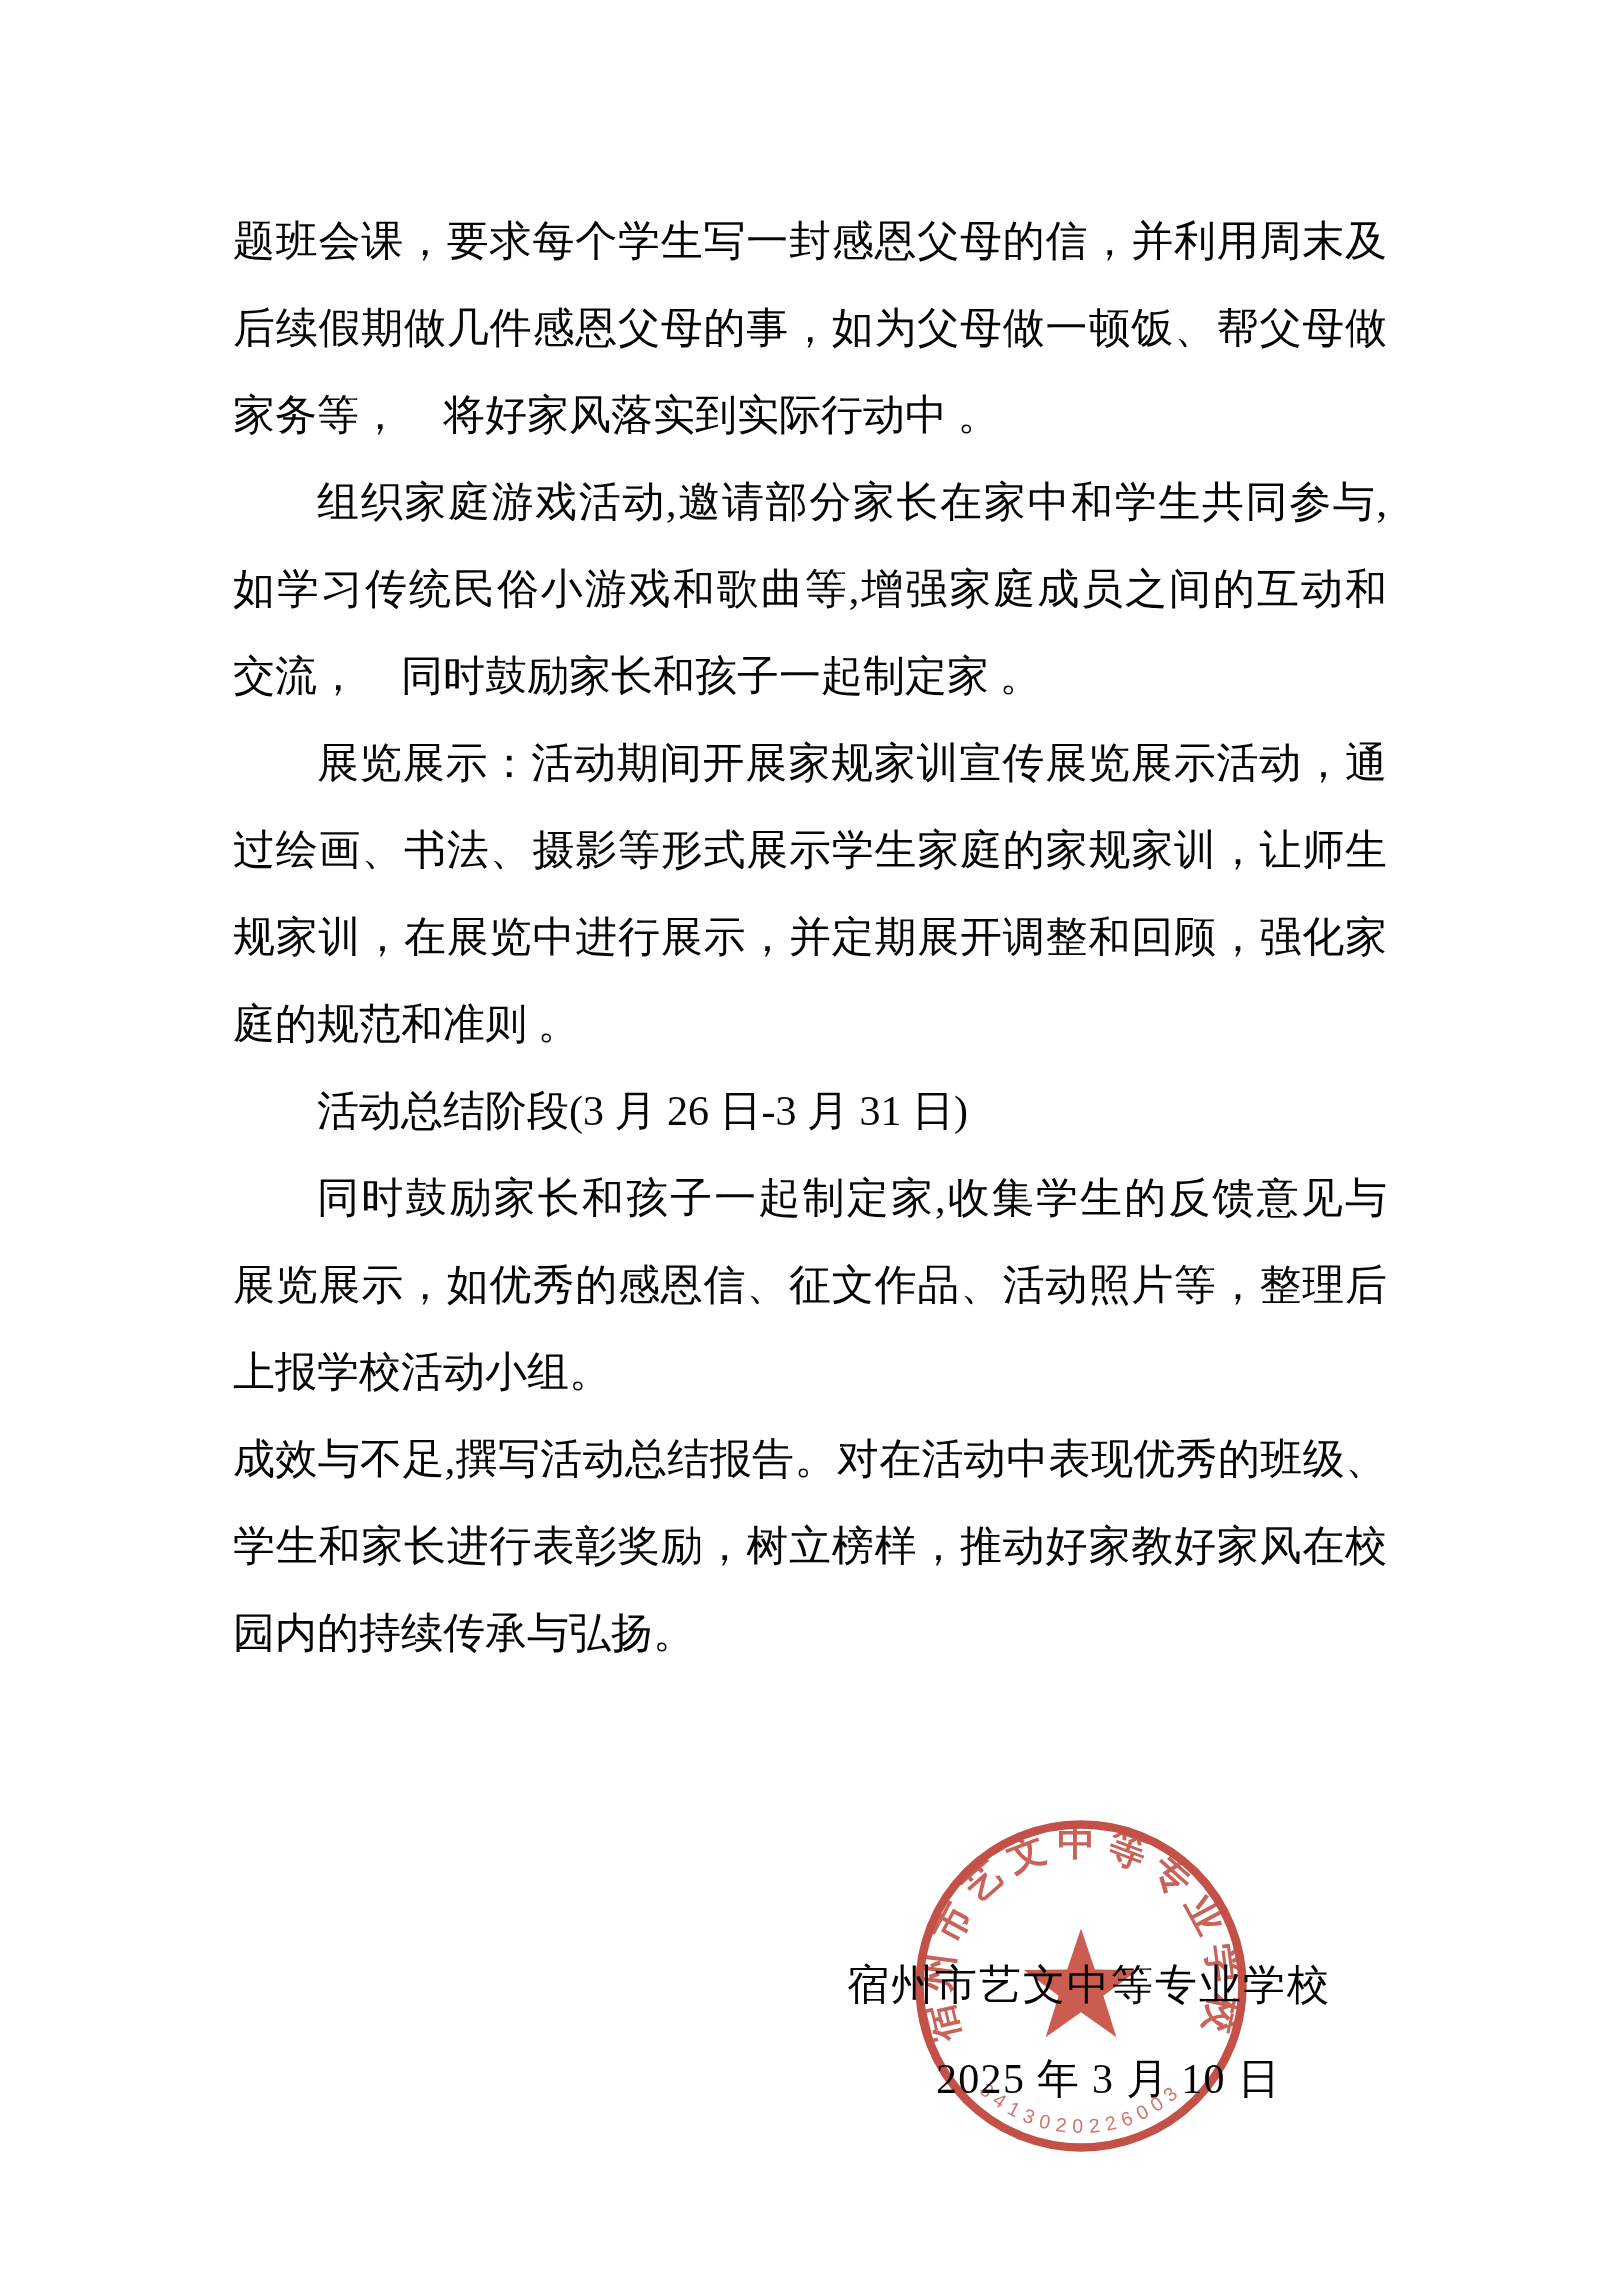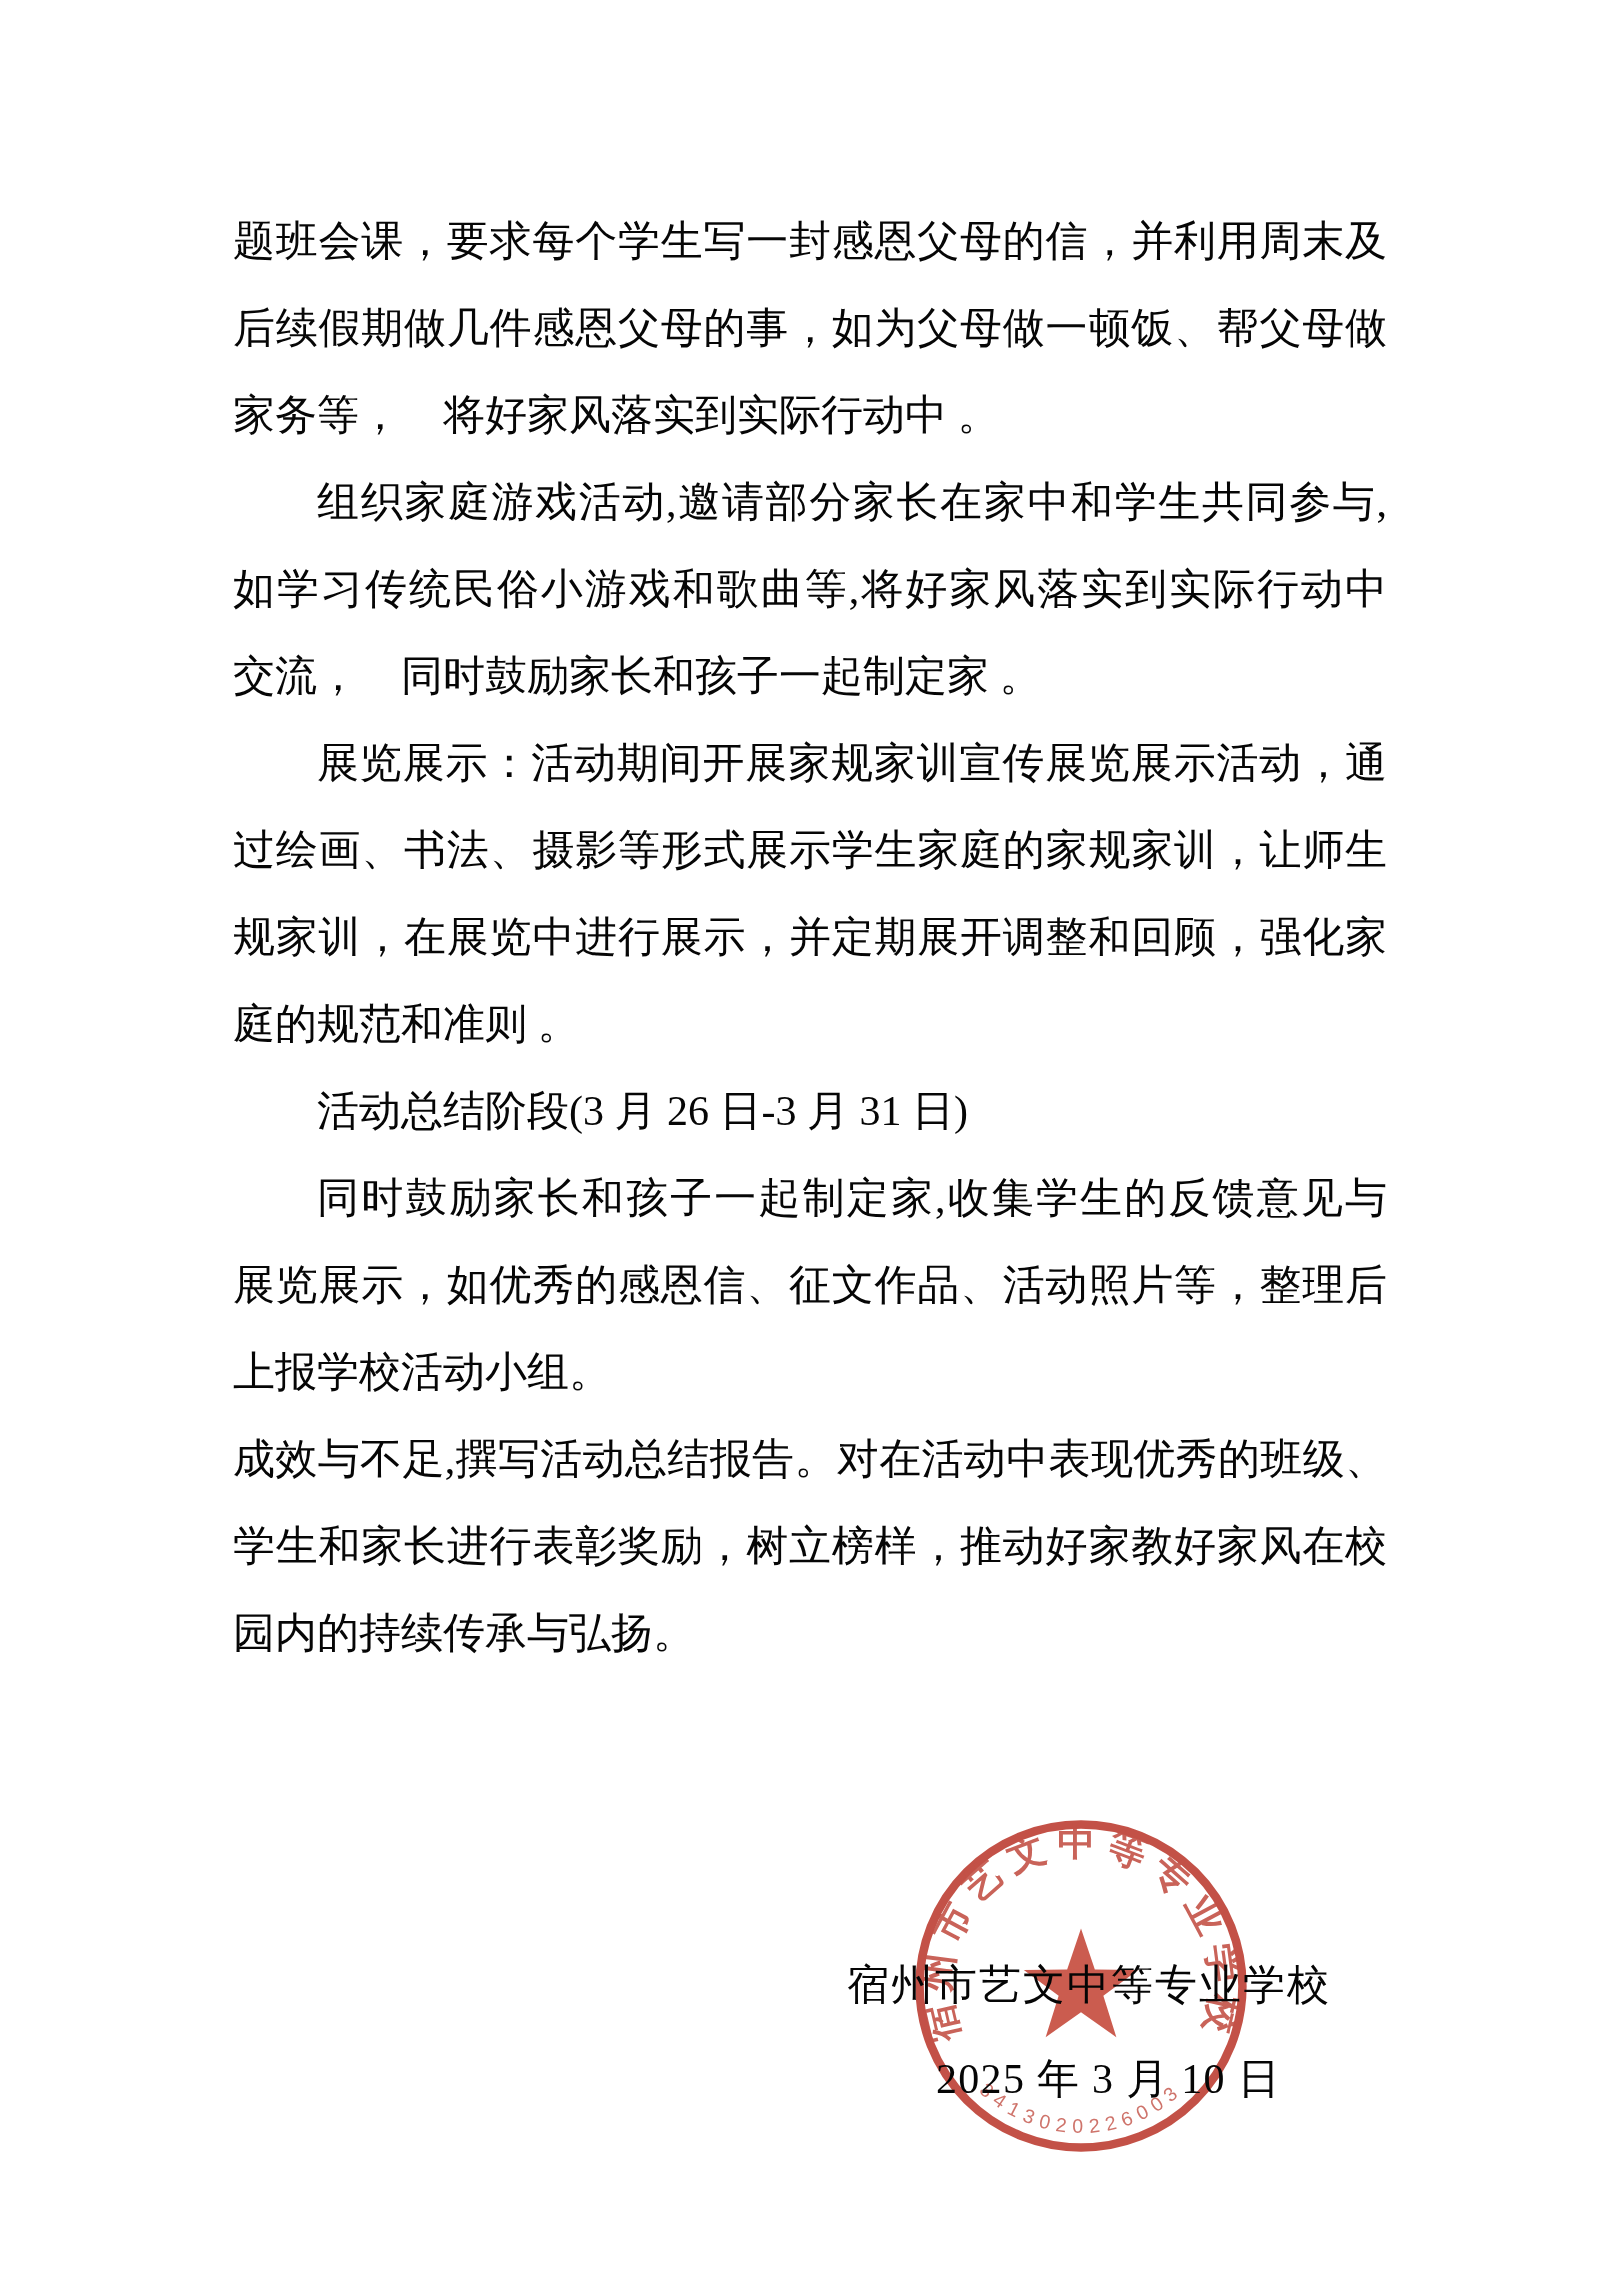--- a/index.html
+++ b/index.html
@@ -78,21 +78,21 @@
         </text>
       </g>
     </svg>
   </div>
 
   <div class="body-text">
       <div class="line">题班会课，要求每个学生写一封感恩父母的信，并利用周末及</div>
       <div class="line">后续假期做几件感恩父母的事，如为父母做一顿饭、帮父母做</div>
       <div class="line last">家务等，　将好家风落实到实际行动中 。</div>
       <div class="line indent">组织家庭游戏活动,邀请部分家长在家中和学生共同参与,</div>
-      <div class="line">如学习传统民俗小游戏和歌曲等,将好家风落实到实际行动中</div>
+      <div class="line">如学习传统民俗小游戏和歌曲等,增强家庭成员之间的互动和</div>
       <div class="line last">交流，　同时鼓励家长和孩子一起制定家 。</div>
       <div class="line indent">展览展示：活动期间开展家规家训宣传展览展示活动，通</div>
       <div class="line">过绘画、书法、摄影等形式展示学生家庭的家规家训，让师生</div>
       <div class="line">规家训，在展览中进行展示，并定期展开调整和回顾，强化家</div>
       <div class="line last">庭的规范和准则 。</div>
       <div class="line indent last">活动总结阶段(3 月 26 日-3 月 31 日)</div>
       <div class="line indent">同时鼓励家长和孩子一起制定家,收集学生的反馈意见与</div>
       <div class="line">展览展示，如优秀的感恩信、征文作品、活动照片等，整理后</div>
       <div class="line last">上报学校活动小组。</div>
       <div class="line">成效与不足,撰写活动总结报告。对在活动中表现优秀的班级、</div>

